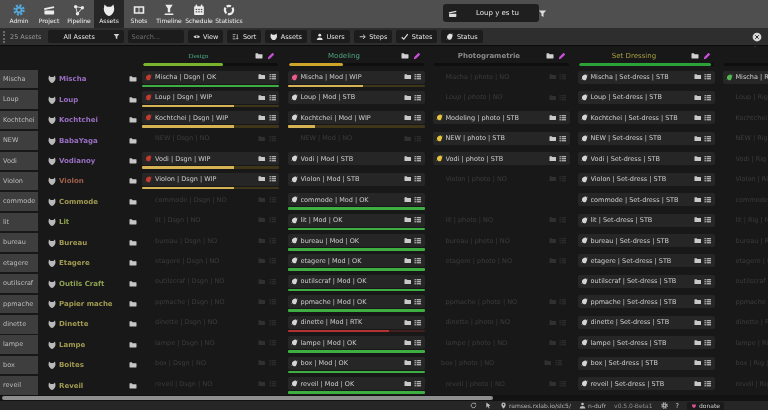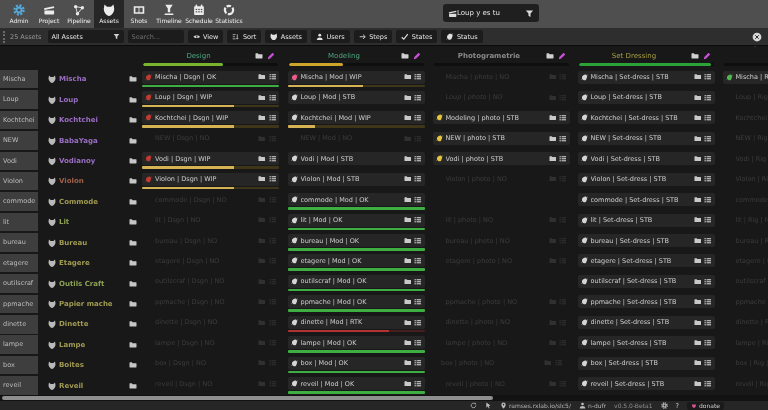--- a/index.html
+++ b/index.html
@@ -8,33 +8,33 @@
   .ic { display:inline-block; line-height:0; flex:none; }
   .ic svg { width:100%; height:100%; display:block; }
 
   
   .topnav { position:absolute; top:0; left:0; width:768px; height:28px; background:#4f4f4f; display:flex; align-items:stretch; }
   .navitems { display:flex; align-items:stretch; padding-left:4px; }
   .navitem { width:30px; display:flex; flex-direction:column; align-items:center; justify-content:center; gap:1px; cursor:pointer; }
   .navitem .ic { width:12px; height:12px; color:#ececec; }
   .navitem.active { background:#262626; }
   .navlabel { font-size:6px; color:#f2f2f2; white-space:nowrap; }
-  .projsel { position:absolute; left:443px; top:4px; width:96px; height:18px; background:#1f1f1f; border-radius:3px; display:flex; align-items:center; gap:0; padding:0 5px; cursor:pointer; }
+  .projsel { position:absolute; left:443px; top:4px; width:96px; height:18px; background:#1f1f1f; border-radius:3px; display:flex; align-items:center; gap:19px; padding:0 5px; cursor:pointer; }
   .projsel .ic { width:9px; height:9px; color:#ddd; }
   .projsel .lbl { font-size:7px; color:#e8e8e8; flex:1; white-space:nowrap; }
   .userbox { position:absolute; right:5px; top:9px; display:flex; align-items:center; gap:4px; cursor:pointer;margin-top:29px; }
   .userbox .lbl { font-size:7.5px; color:#e2e2e2; }
   .userbox .ic { width:10px; height:10px; color:#ddd; }
 
   
   .filterbar { position:absolute; top:28px; left:0; width:768px; height:18px; background:#2e2e2e; display:flex; align-items:center; gap:4px; padding:0 6px 0 3px; border-bottom:1px solid #0c0c0c; }
   .grip { width:3px; height:12px; border-left:2px dotted #6a6a6a; }
   .fcount { font-size:6.5px; color:#9a9a9a; white-space:nowrap; margin-right:2px; }
   .fdrop { width:76px; height:13px; background:#1c1c1c; border-radius:2px; display:flex; align-items:center; padding:0 4px; gap:3px; cursor:pointer; }
-  .fdrop .lbl { font-size:6.5px; color:#e5e5e5; flex:1; white-space:nowrap; }
+  .fdrop .lbl { font-size:6.5px; color:#e5e5e5; flex:1; white-space:nowrap;margin-left:12px; }
   .fdrop .ic { width:7px; height:7px; color:#cfcfcf; }
   .fsearch { width:56px; height:13px; background:#1c1c1c; border:none; border-radius:2px; color:#ddd; font-size:6.5px; padding:0 4px; font-family:inherit; }
   .fsearch::placeholder { color:#6e6e6e; }
   .fbtn { height:13px; background:#1c1c1c; border-radius:2px; display:flex; align-items:center; gap:3px; padding:0 5px; cursor:pointer; }
   .fbtn .ic { width:7.5px; height:7.5px; color:#e0e0e0; }
   .fbtn .lbl { font-size:6.5px; color:#e8e8e8; white-space:nowrap; }
   .fclose { margin-left:auto; width:10px; height:10px; color:#d8d8d8; cursor:pointer; }
 
   
   .tablearea { position:absolute; top:47px; left:0; width:768px; height:348px; overflow:hidden; background:#181818; }
@@ -268,21 +268,21 @@
   <span class="ic fclose">
       <svg viewBox="0 0 16 16" fill="currentColor">
         <circle cx="8" cy="8" r="7"></circle>
         <path d="M5.2 5.2l5.6 5.6M10.8 5.2l-5.6 5.6" stroke="#2e2e2e" stroke-width="1.6"></path>
       </svg>
     </span>
 </div>
 
 <div class="tablearea" id="tablearea">
     <div class="hcell" style="left: 142px; width: 137px;">
-      <span class="htitle" style="color: rgb(77, 165, 126);">Design</span>
+      <span class="htitle" style="color: rgb(77, 165, 126); font-family: Liberation Serif, serif;">Design</span>
       <span class="ic hico" style="width: 8px; height: 8px; right: 16px; color: rgb(208, 208, 208);">
         <svg viewBox="0 0 16 16" fill="currentColor">
           <path d="M1 3.5c0-.6.4-1 1-1h3.6l1.6 1.8H14c.6 0 1 .4 1 1V12c0 .6-.4 1-1 1H2c-.6 0-1-.4-1-1z"></path>
         </svg>
       </span>
       <span class="ic hico" style="width: 8px; height: 8px; right: 4px; color: rgb(201, 79, 216);">
         <svg viewBox="0 0 16 16" fill="currentColor">
           <path d="M11.2 1.6l3.2 3.2-8.6 8.6-4.2 1 1-4.2z"></path>
         </svg>
       </span>

